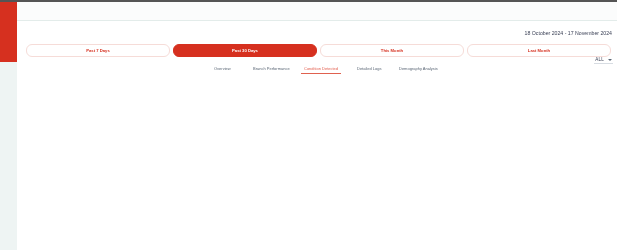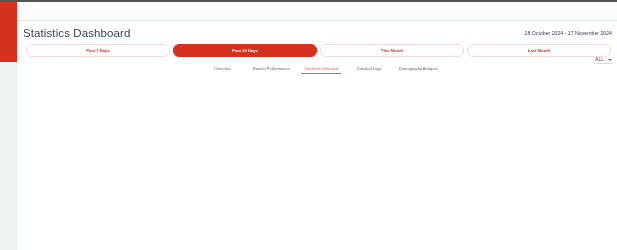--- a/index.html
+++ b/index.html
@@ -27,21 +27,20 @@
   .allsel .lbl{font-size:4.6px;color:#3c4257;letter-spacing:.2px;}
   .chev{width:0;height:0;border-left:2.2px solid transparent;border-right:2.2px solid transparent;border-top:2.6px solid #5a6675;}
 </style>
 </head>
 <body>
 
 <div class="app">
   <div class="topstrip"></div>
   <div class="topbar"></div>
   <div class="main">
-    <div class="pagetitle">Statistics Dashboard</div>
     <div class="daterange">18 October 2024 - 17 November 2024</div>
     <div class="pills" id="pills">
         <div class="pill" style="left: 0px; width: 142px;">Past 7 Days</div>
         <div class="pill active" style="left: 147px; width: 142px;">Past 30 Days</div>
         <div class="pill" style="left: 294px; width: 142px;">This Month</div>
         <div class="pill" style="left: 441px; width: 142px;">Last Month</div>
       </div>
     <div class="tabs" id="tabs">
         <div class="tab" style="left: 197px;">Overview</div>
         <div class="tab" style="left: 236px;">Branch Performance</div>

